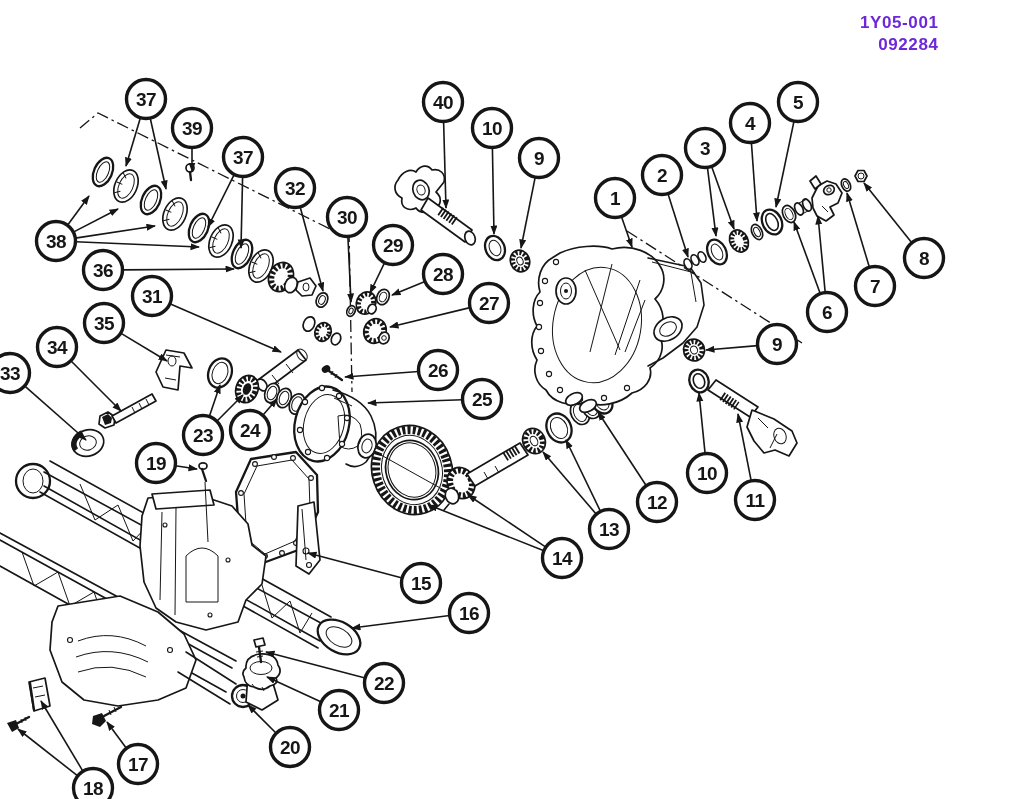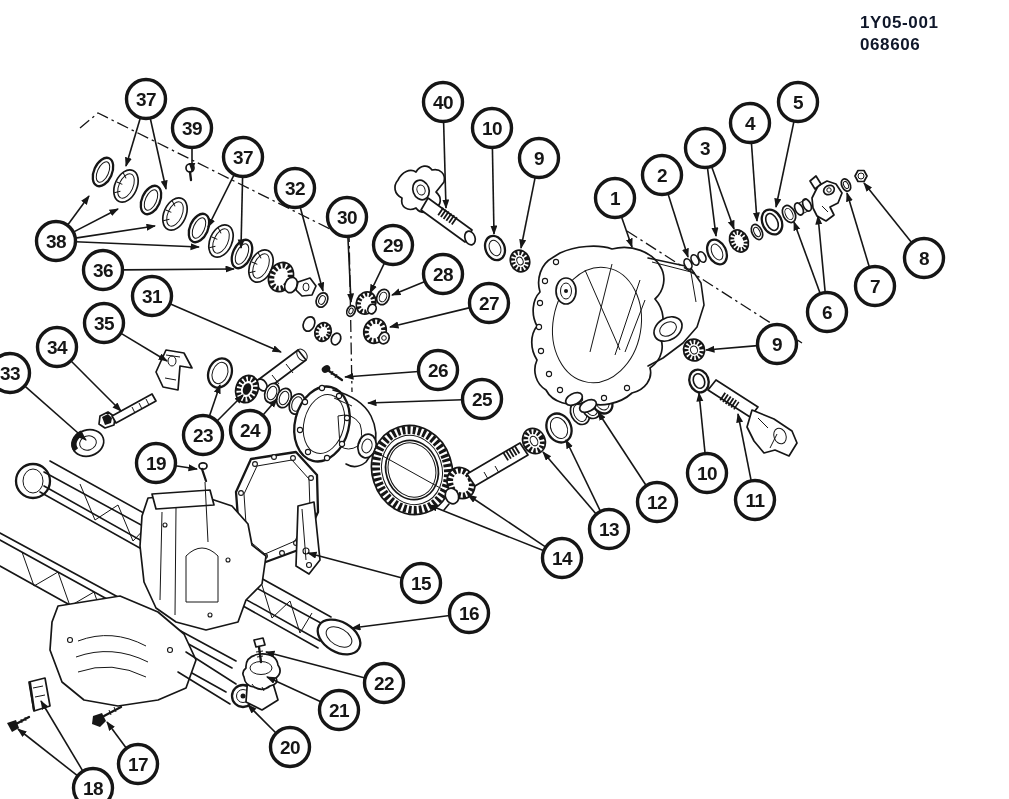--- a/index.html
+++ b/index.html
@@ -1,19 +1,19 @@
 <!DOCTYPE html>
 <html><head>
 <meta charset="utf-8">
 <style>
   html,body{margin:0;padding:0;background:#e8e8e8;}
   .sheet{position:relative;width:1009px;height:799px;background:#ffffff;overflow:hidden;
          font-family:"Liberation Sans",sans-serif;}
-  .doc-header{position:absolute;top:12px;left:860px;color:#0f172a;
-              font:700 17px "Liberation Sans",sans-serif;letter-spacing:.6px;line-height:22px;}
+  .doc-header{position:absolute;top:12px;left:860px;color:#6d28d9;
+              font:700 17px "Liberation Sans",sans-serif;letter-spacing:.6px;line-height:22px;text-align:right;}
   svg{position:absolute;top:0;left:0;}
   
   .ln  {fill:none;stroke:#161616;stroke-width:1.6;stroke-linejoin:round;stroke-linecap:round;}
   .ln2 {fill:none;stroke:#161616;stroke-width:2.3;stroke-linejoin:round;stroke-linecap:round;}
   .lnw {fill:#ffffff;stroke:#161616;stroke-width:1.7;stroke-linejoin:round;}
   .lnw2{fill:#ffffff;stroke:#161616;stroke-width:2.3;stroke-linejoin:round;}
   .thin{fill:none;stroke:#161616;stroke-width:1;}
   .dark{fill:#161616;stroke:none;}
   .teeth{fill:none;stroke:#161616;}
   .axis{fill:none;stroke:#161616;stroke-width:1.3;stroke-dasharray:12 4 2.5 4;}
@@ -597,16 +597,16 @@
         <line x1="192.0" y1="147.5" x2="192" y2="171" class="leader" marker-end="url(#arrow)"></line>
         <g>
           <circle cx="192" cy="128" r="19.5" class="balloon"></circle>
           <text x="192" y="134.5" class="balloon-num">39</text>
         </g>
       </g>
   </svg>
 
   <div class="doc-header">
     <div>1Y05-001</div>
-    <div>068606</div>
+    <div>092284</div>
   </div>
 
 </div>
 
 </body></html>

